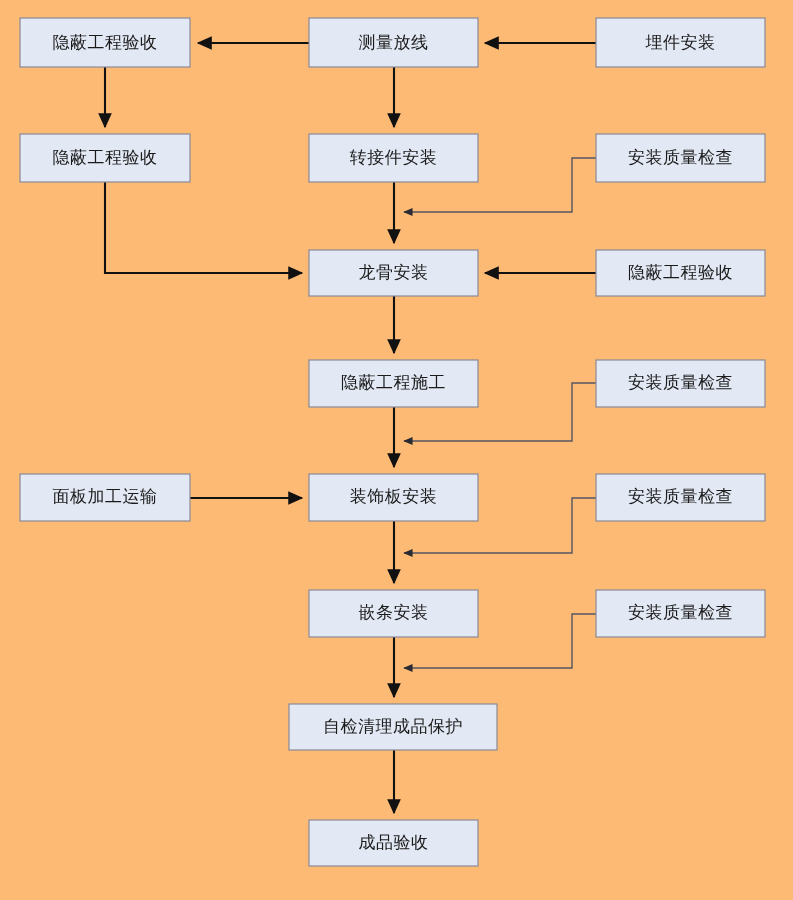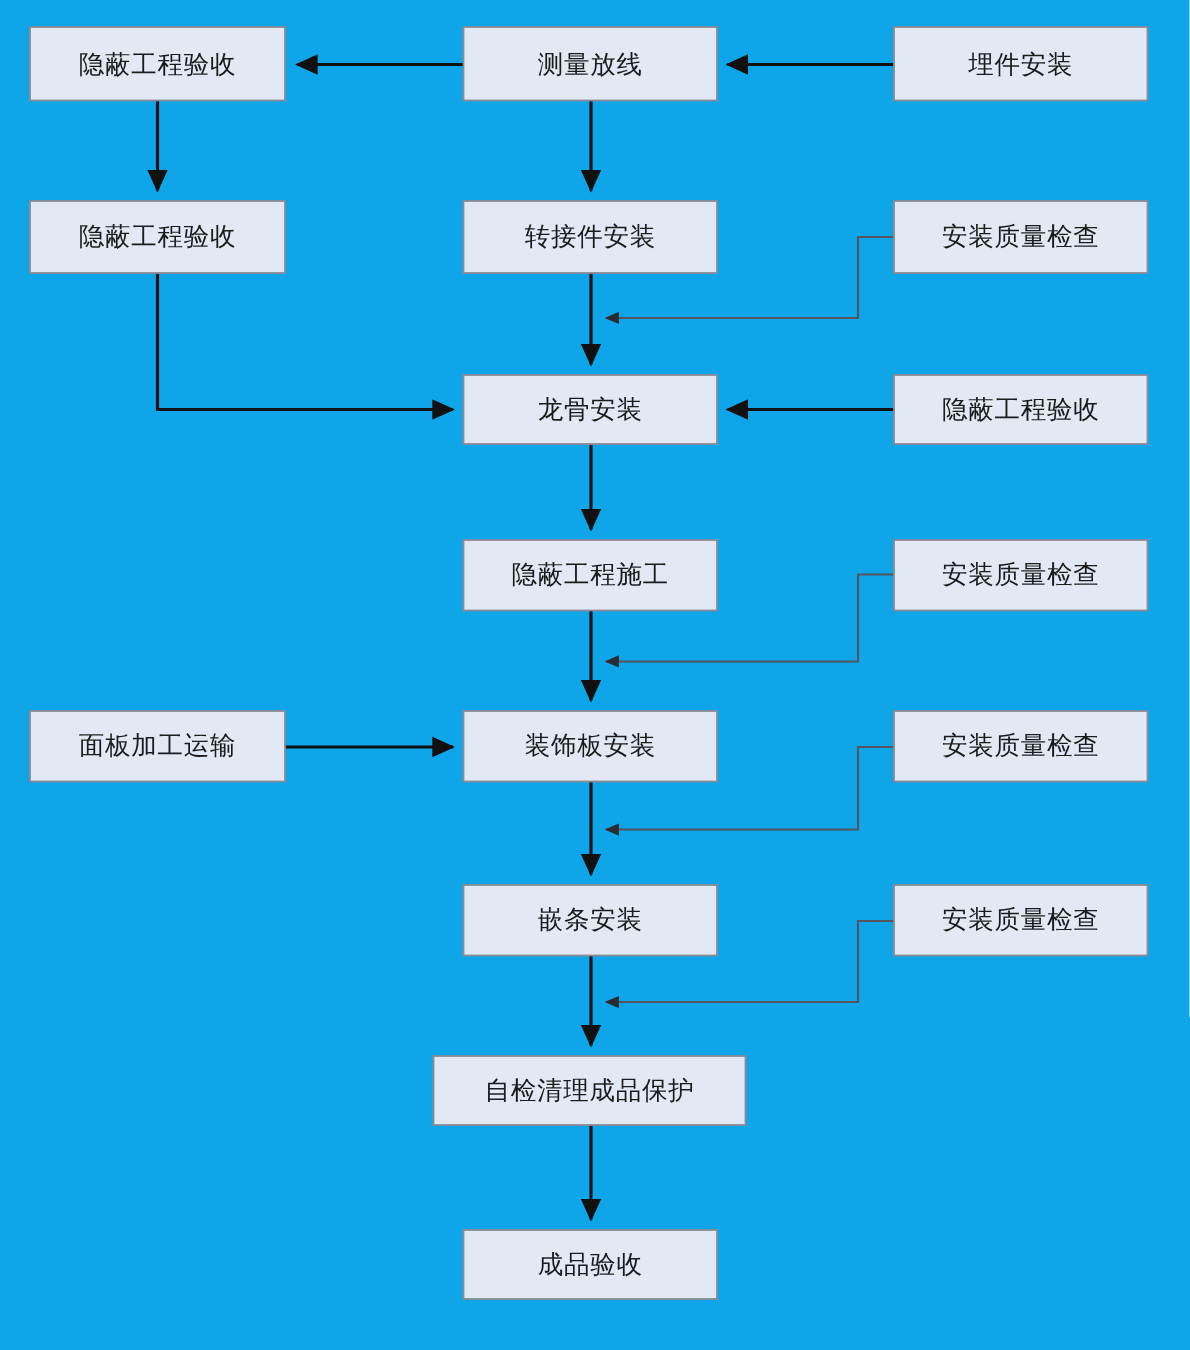--- a/index.html
+++ b/index.html
@@ -7,21 +7,21 @@
     padding: 0;
     background: #ffffff;
   }
   body {
     font-family: "Liberation Sans", "DejaVu Sans", sans-serif;
   }
   #chart-root {
     position: relative;
     width: 793px;
     height: 900px;
-    background: #0ea5e9;
+    background: #fdba74;
     overflow: hidden;
   }
   svg.flow-canvas {
     position: absolute;
     left: 0;
     top: 0;
     width: 793px;
     height: 900px;
     display: block;
   }

